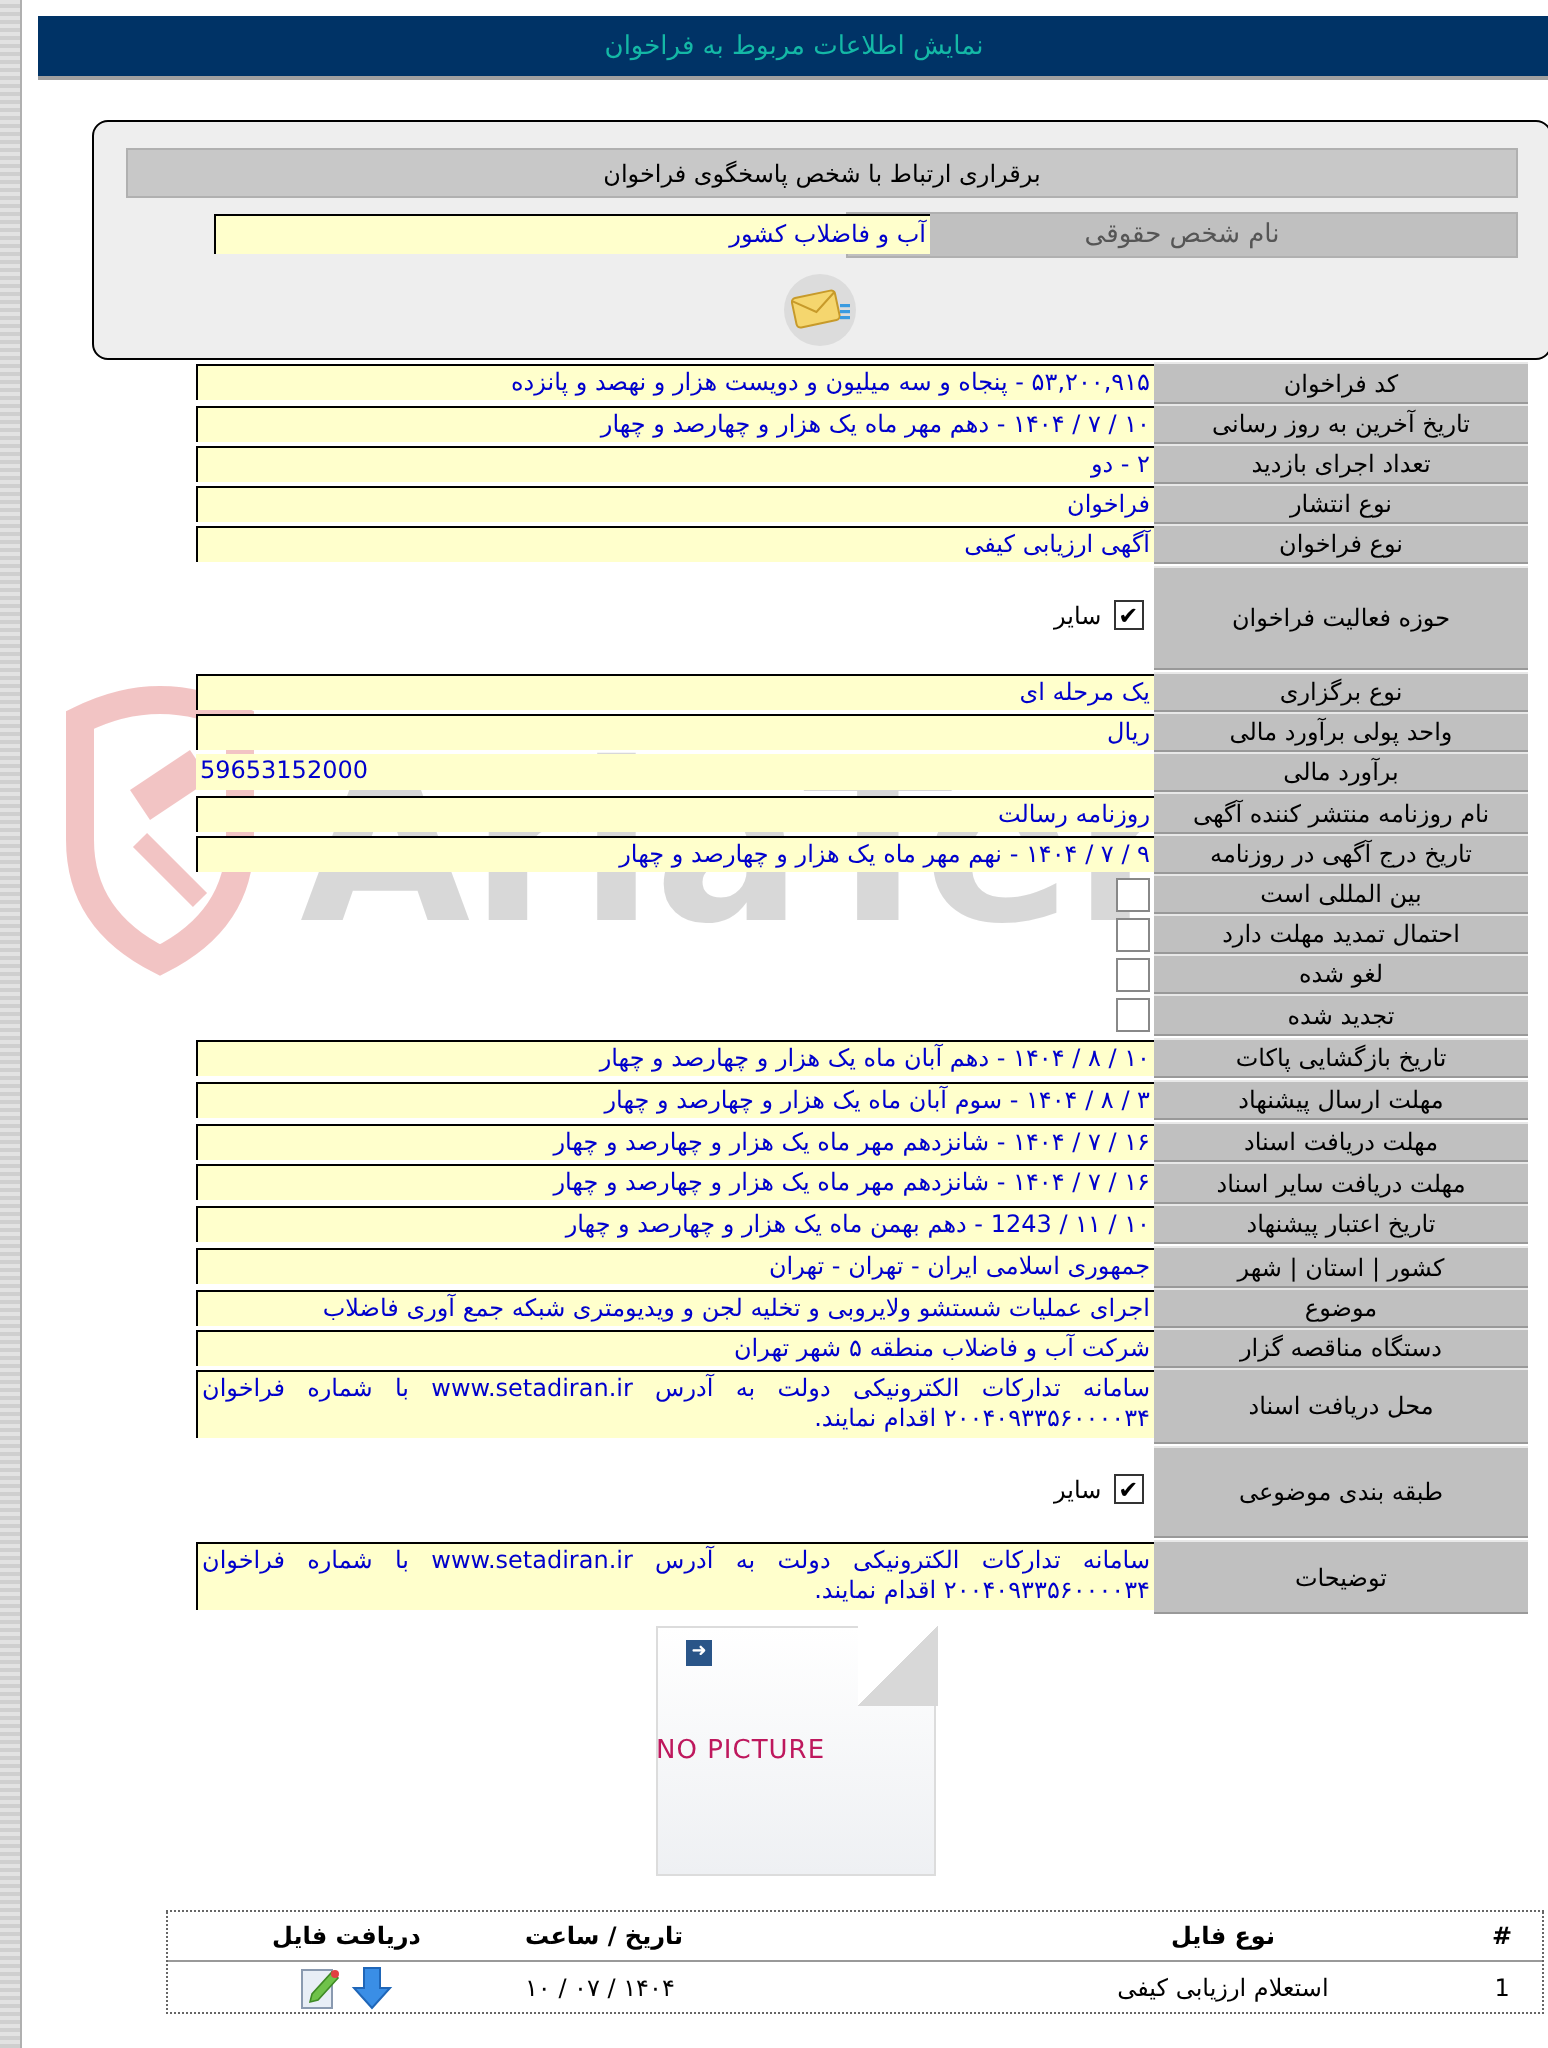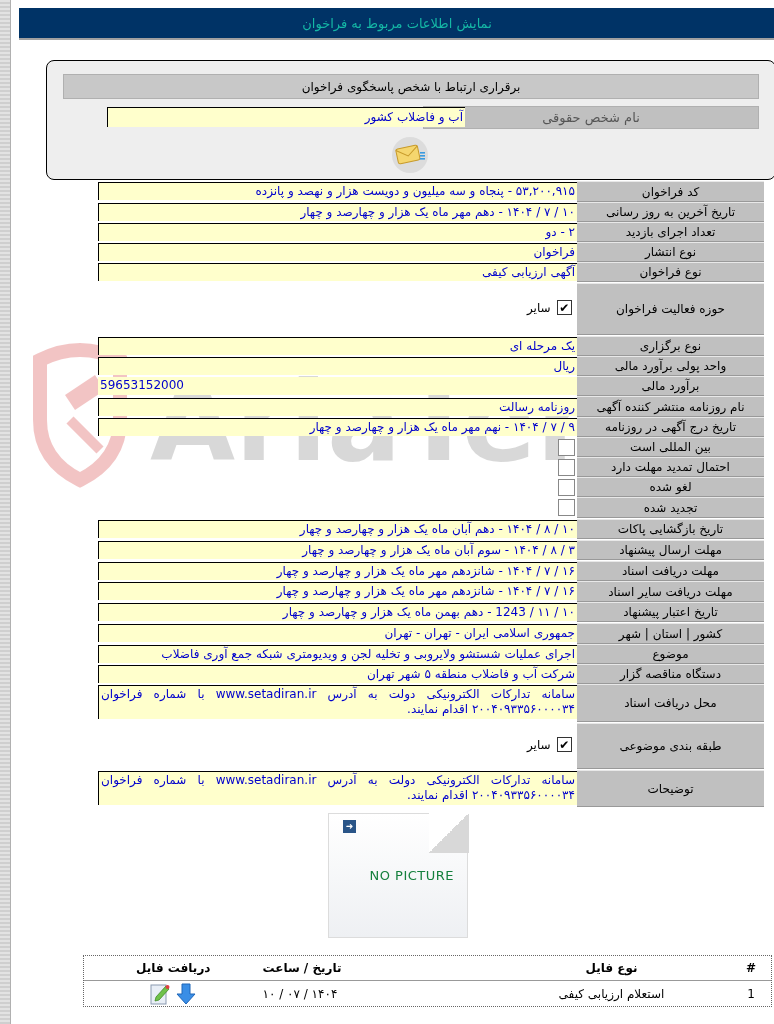--- a/index.html
+++ b/index.html
@@ -95,22 +95,22 @@
       position: absolute; left: 328px; top: 813px; width: 140px; height: 125px;
       background: linear-gradient(#ffffff, #eef0f3);
       border: 1px solid #dcdcdc;
       clip-path: polygon(0 0, 72% 0, 100% 30%, 100% 100%, 0 100%);
     }
     .nopic-fold {
       position: absolute; left: 429px; top: 813px; width: 40px; height: 40px;
       background: linear-gradient(135deg, #ffffff 50%, #d8d8d8 50%);
     }
     .nopic-text {
-      position: absolute; left: 328px; top: 868px; width: 126px; text-align: right;
-      color: #15803d; font-size: 13px; letter-spacing: 0.5px;
+      position: absolute; left: 328px; top: 868px; width: 126px; text-align: left;
+      color: #be185d; font-size: 13px; letter-spacing: 0.5px;
     }
     .nopic-badge {
       position: absolute; left: 343px; top: 820px; width: 13px; height: 13px;
       background: #2a5588; color: #fff; font-size: 9px; line-height: 13px; text-align: center;
     }
     .files-table {
       position: absolute; left: 83px; top: 955px; width: 689px; height: 52px;
       border: 1px dotted #666; direction: rtl;
     }
     .files-head, .files-row { display: flex; height: 25px; align-items: center; }

